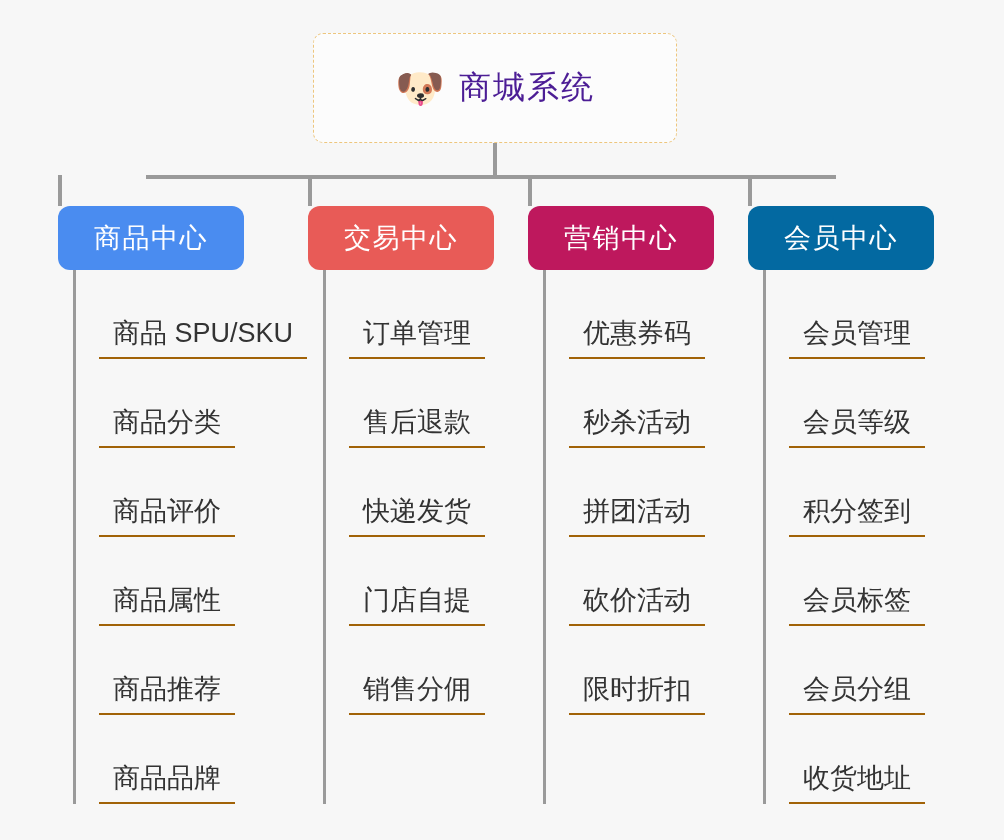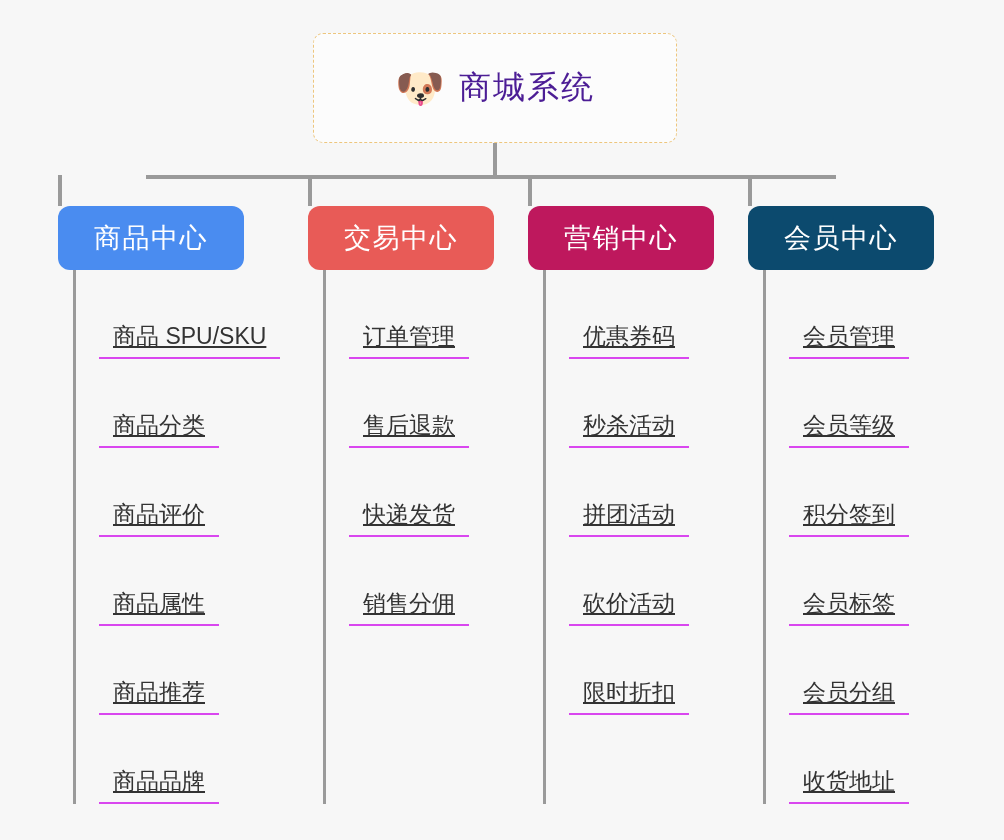--- a/index.html
+++ b/index.html
@@ -120,26 +120,25 @@
     height: 89px;
     position: relative;
     display: flex;
     align-items: flex-end;
     box-sizing: border-box;
   }
   .leaf-label {
     display: inline-block;
     margin-left: 26px;
     padding: 0 14px 6px 14px;
-    font-size: 23px;
+    font-size: 27px;
     color: #333333;
     white-space: nowrap;
-    border-bottom: 2px solid #d946ef;
+    border-bottom: 2px solid #a16207;
     line-height: 1.25;
-    text-decoration: underline;
   }
 
   
   .branch-0 { left: 58px; width: 186px; }
   .branch-1 { left: 308px; width: 186px; }
   .branch-2 { left: 528px; width: 186px; }
   .branch-3 { left: 748px; width: 186px; }
 </style>
 </head>
 <body>
@@ -191,20 +190,23 @@
         <li class="leaf-item">
           <span class="leaf-label">订单管理</span>
         </li>
         <li class="leaf-item">
           <span class="leaf-label">售后退款</span>
         </li>
         <li class="leaf-item">
           <span class="leaf-label">快递发货</span>
         </li>
         <li class="leaf-item">
+          <span class="leaf-label">门店自提</span>
+        </li>
+        <li class="leaf-item">
           <span class="leaf-label">销售分佣</span>
         </li>
       </ul>
     </div>
     <div class="branch branch-2">
       <div class="conn conn-v branch-drop"></div>
       <div class="branch-header" style="background: #be185d;">
         <span class="branch-header-label">营销中心</span>
       </div>
       <div class="branch-spine" style="height: 534px;"></div>
@@ -221,21 +223,21 @@
         <li class="leaf-item">
           <span class="leaf-label">砍价活动</span>
         </li>
         <li class="leaf-item">
           <span class="leaf-label">限时折扣</span>
         </li>
       </ul>
     </div>
     <div class="branch branch-3">
       <div class="conn conn-v branch-drop"></div>
-      <div class="branch-header" style="background: #0c4a6e;">
+      <div class="branch-header" style="background: #0369a1;">
         <span class="branch-header-label">会员中心</span>
       </div>
       <div class="branch-spine" style="height: 534px;"></div>
       <ul class="leaf-list">
         <li class="leaf-item">
           <span class="leaf-label">会员管理</span>
         </li>
         <li class="leaf-item">
           <span class="leaf-label">会员等级</span>
         </li>

